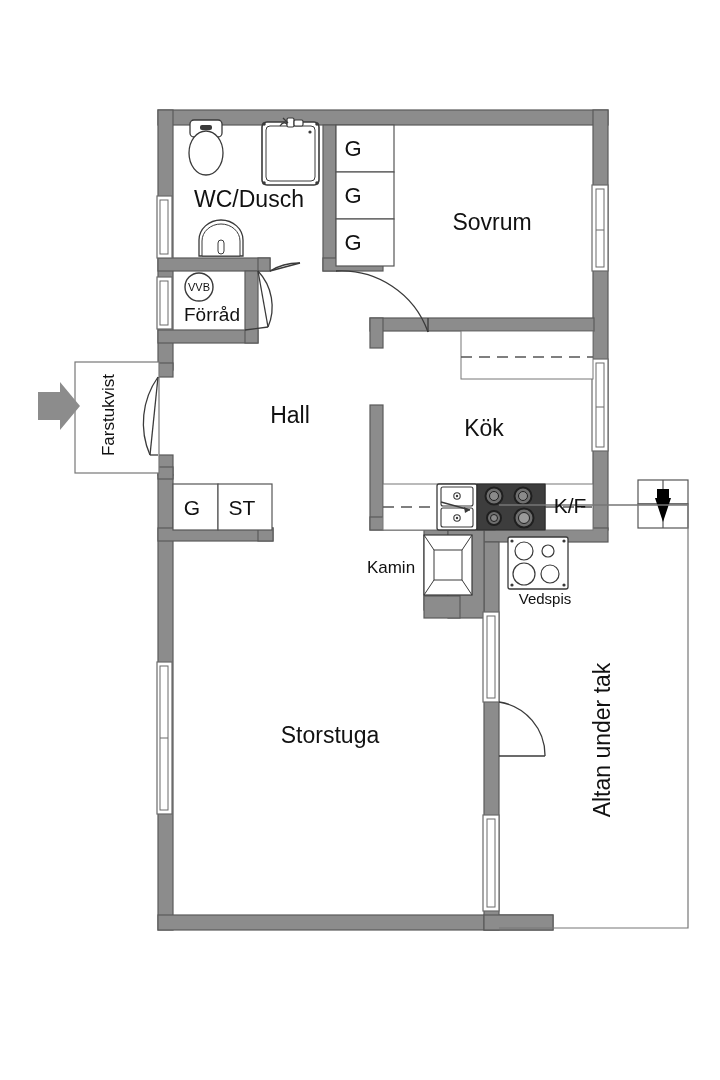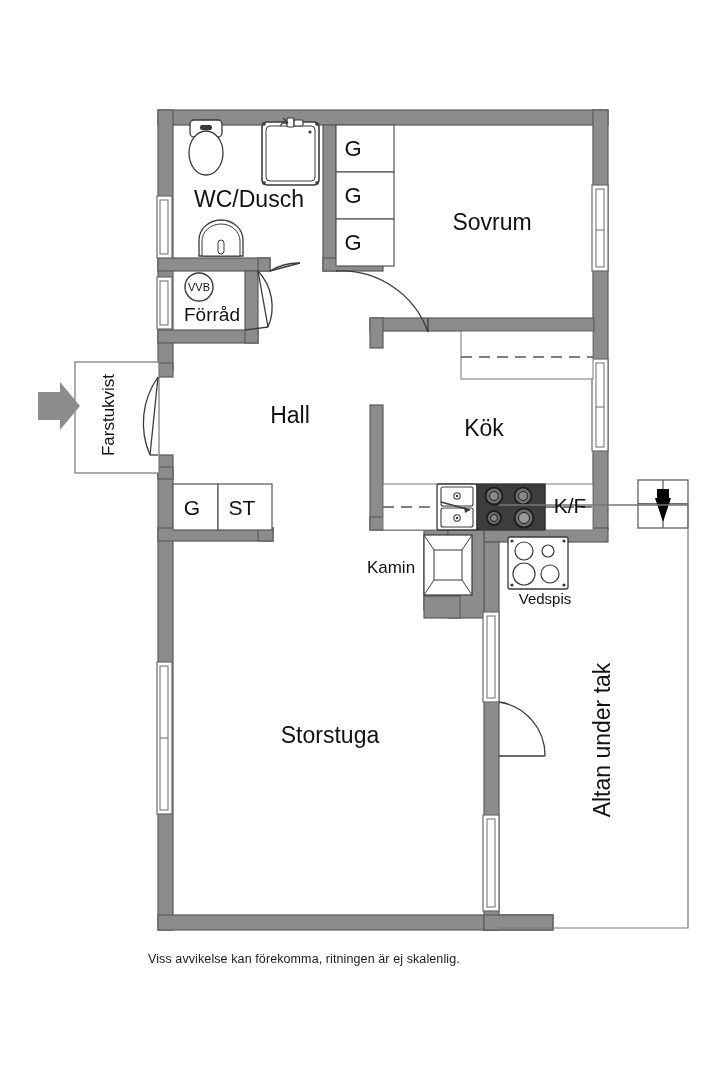--- a/index.html
+++ b/index.html
@@ -311,15 +311,14 @@
     <text class="room-label" x="242" y="509" font-size="21">ST</text>
     <text class="room-label" x="570" y="507" font-size="21">K/F</text>
   </g>
 
   <g>
     <text class="room-label" x="199" y="288" font-size="11">VVB</text>
   </g>
 
 </svg>
 
-<div class="footer-note">Viss avvikelse kan förekomma, ritningen är ej skalenlig.</div>
 
 </div>
 
 </body></html>

